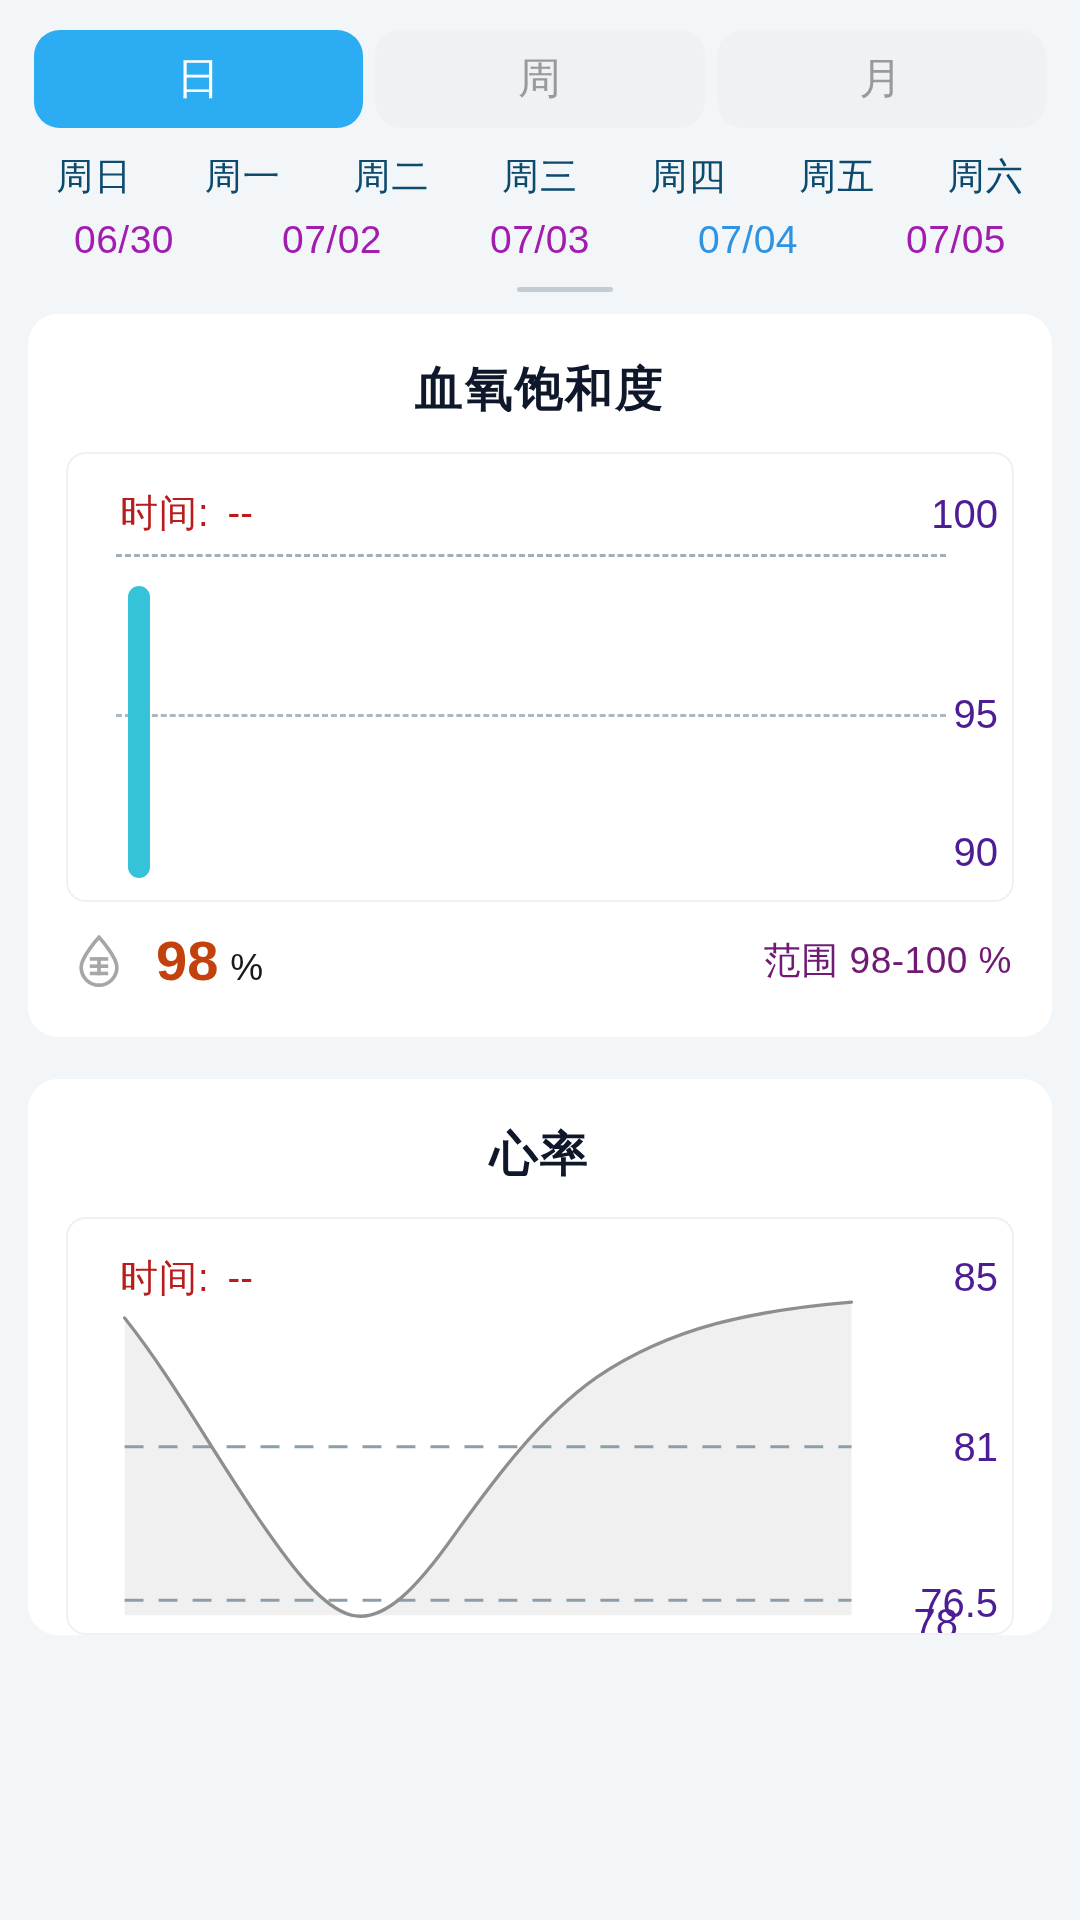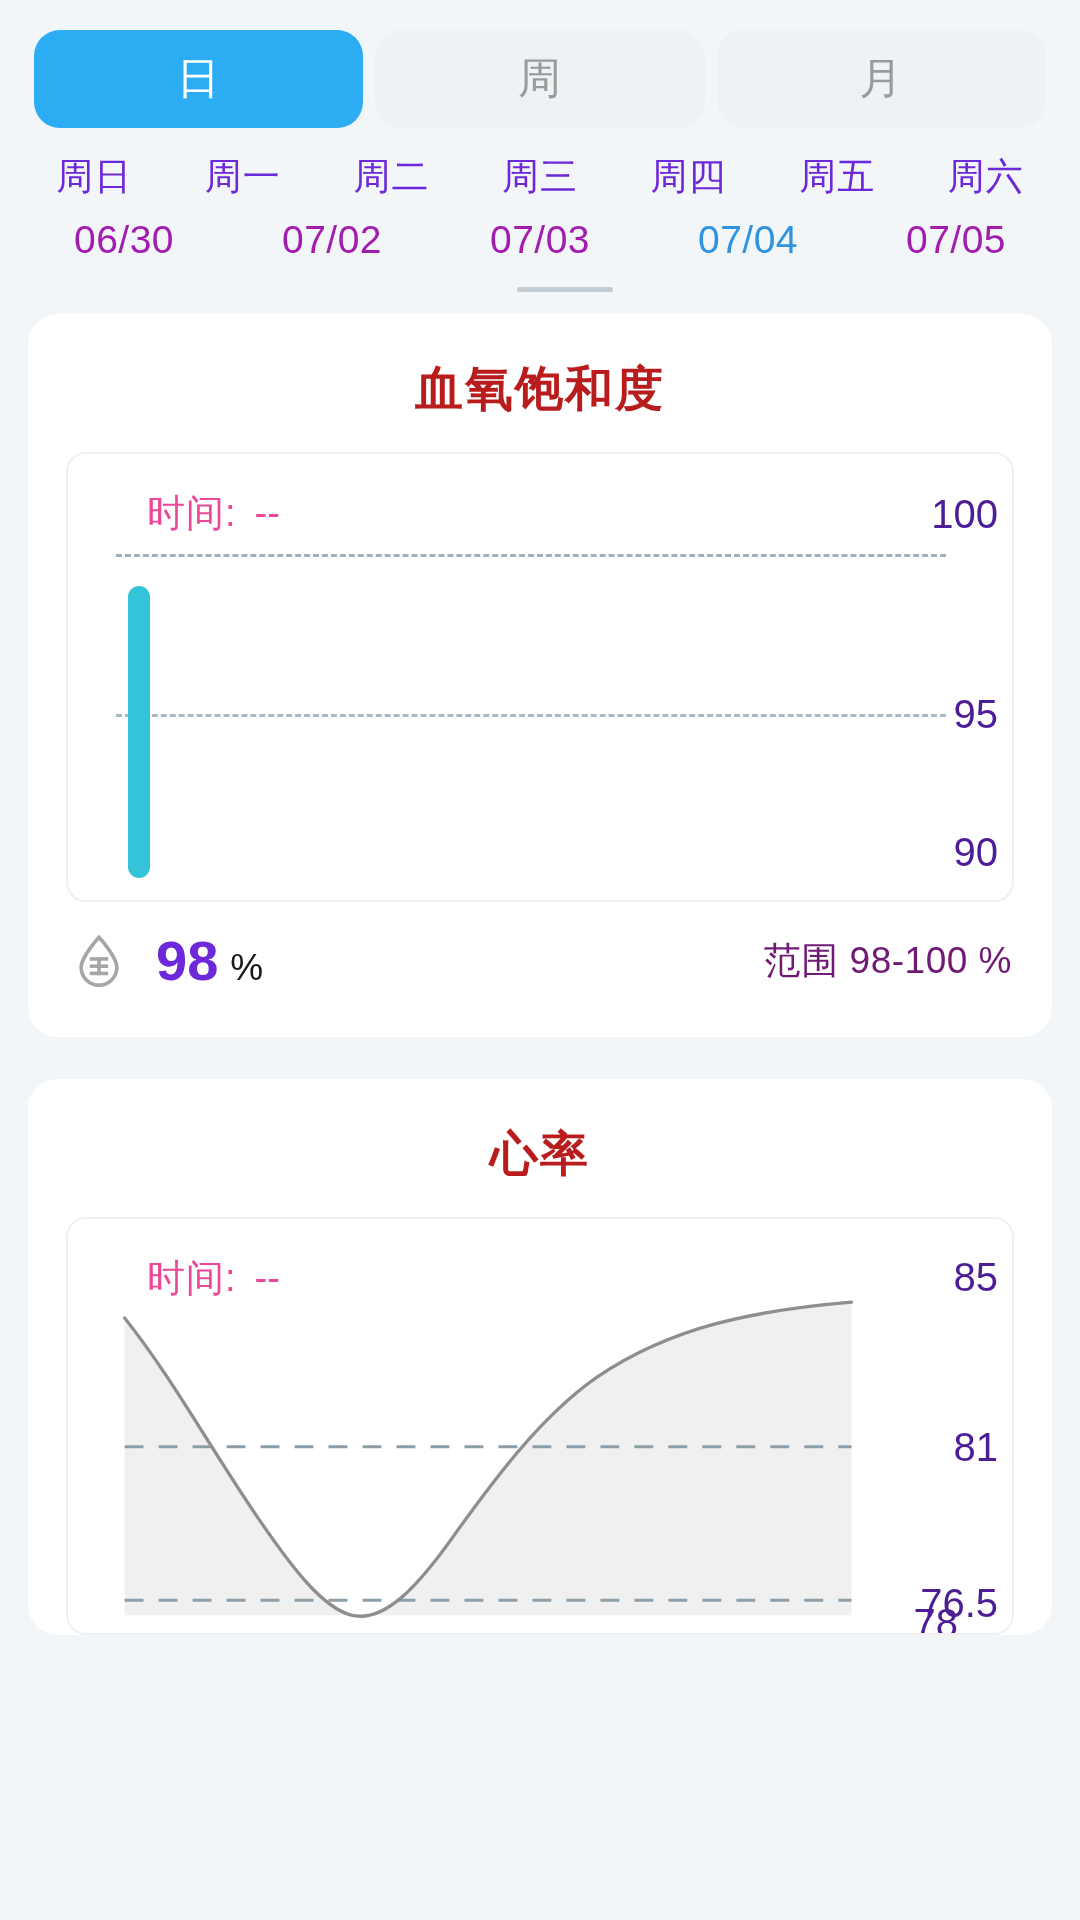--- a/index.html
+++ b/index.html
@@ -51,21 +51,21 @@
   }
   .wrow {
     display: flex;
   }
   .wcell {
     flex: 1;
     text-align: center;
   }
   .wday {
     font-size: 37px;
-    color: #6d28d9;
+    color: #0c4a6e;
     line-height: 54px;
     letter-spacing: 1px;
   }
   .wdate {
     font-size: 39px;
     color: #a21caf;
     line-height: 72px;
     letter-spacing: 0.5px;
   }
   .wdate.sel { color: #2f93e0; }
@@ -90,45 +90,44 @@
   .card {
     margin: 12px 28px 0 28px;
     background: #ffffff;
     border-radius: 30px;
     padding: 36px 0 0 0;
   }
   .card-title {
     text-align: center;
     font-size: 48px;
     font-weight: bold;
-    color: #b91c1c;
+    color: #0f172a;
     letter-spacing: 2px;
     line-height: 78px;
     padding-bottom: 24px;
   }
   .plot-box {
     margin: 0 38px;
     border: 2px solid #f0f0f0;
     border-radius: 20px;
     position: relative;
     overflow: hidden;
     background: #ffffff;
   }
   .plot-box.spo2 { height: 450px; }
   .plot-box.hr   { height: 418px; }
 
   .time-label {
     position: absolute;
     left: 52px;
     top: 34px;
     font-size: 38px;
-    color: #ec4899;
+    color: #b91c1c;
     letter-spacing: 1px;
     white-space: nowrap;
-    margin-left: 27px;
   }
   .time-label .dashes { margin-left: 18px; letter-spacing: 0; }
 
   .gridline {
     position: absolute;
     left: 48px;
     right: 66px;
     height: 0;
     border-top: 3px dashed #9fb0ba;
   }
@@ -173,21 +172,21 @@
   }
   .sum-main {
     margin-left: 26px;
     display: flex;
     align-items: baseline;
     white-space: nowrap;
   }
   .sum-val {
     font-size: 56px;
     font-weight: bold;
-    color: #6d28d9;
+    color: #c2410c;
     letter-spacing: 0;
   }
   .sum-unit {
     font-size: 37px;
     color: #1a1a1a;
     margin-left: 12px;
     letter-spacing: 0.5px;
   }
   .sum-range {
     margin-left: auto;

